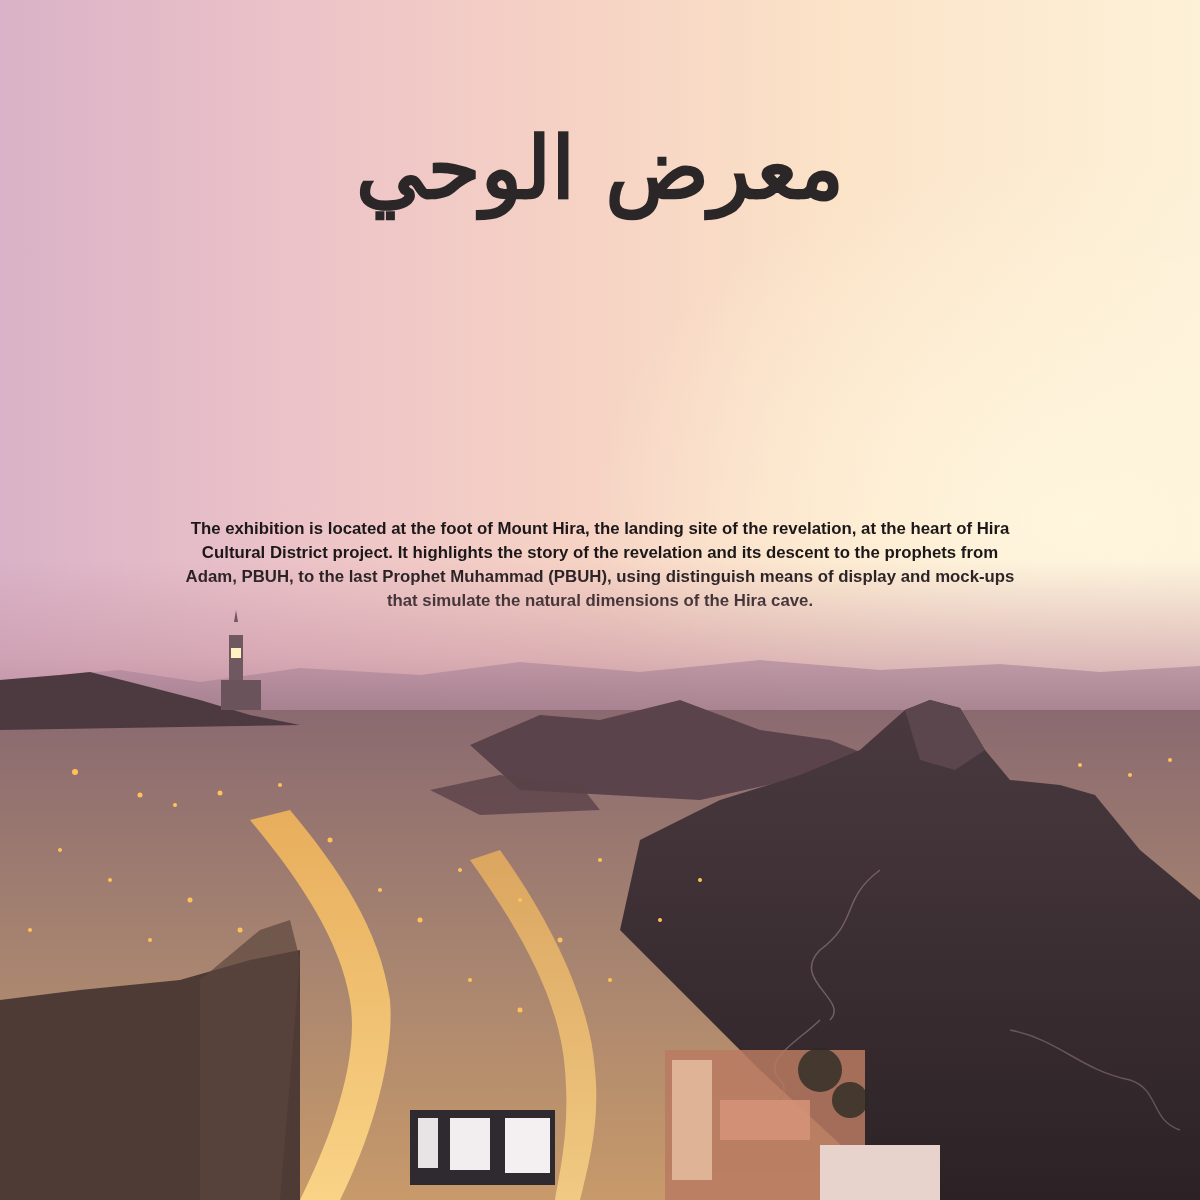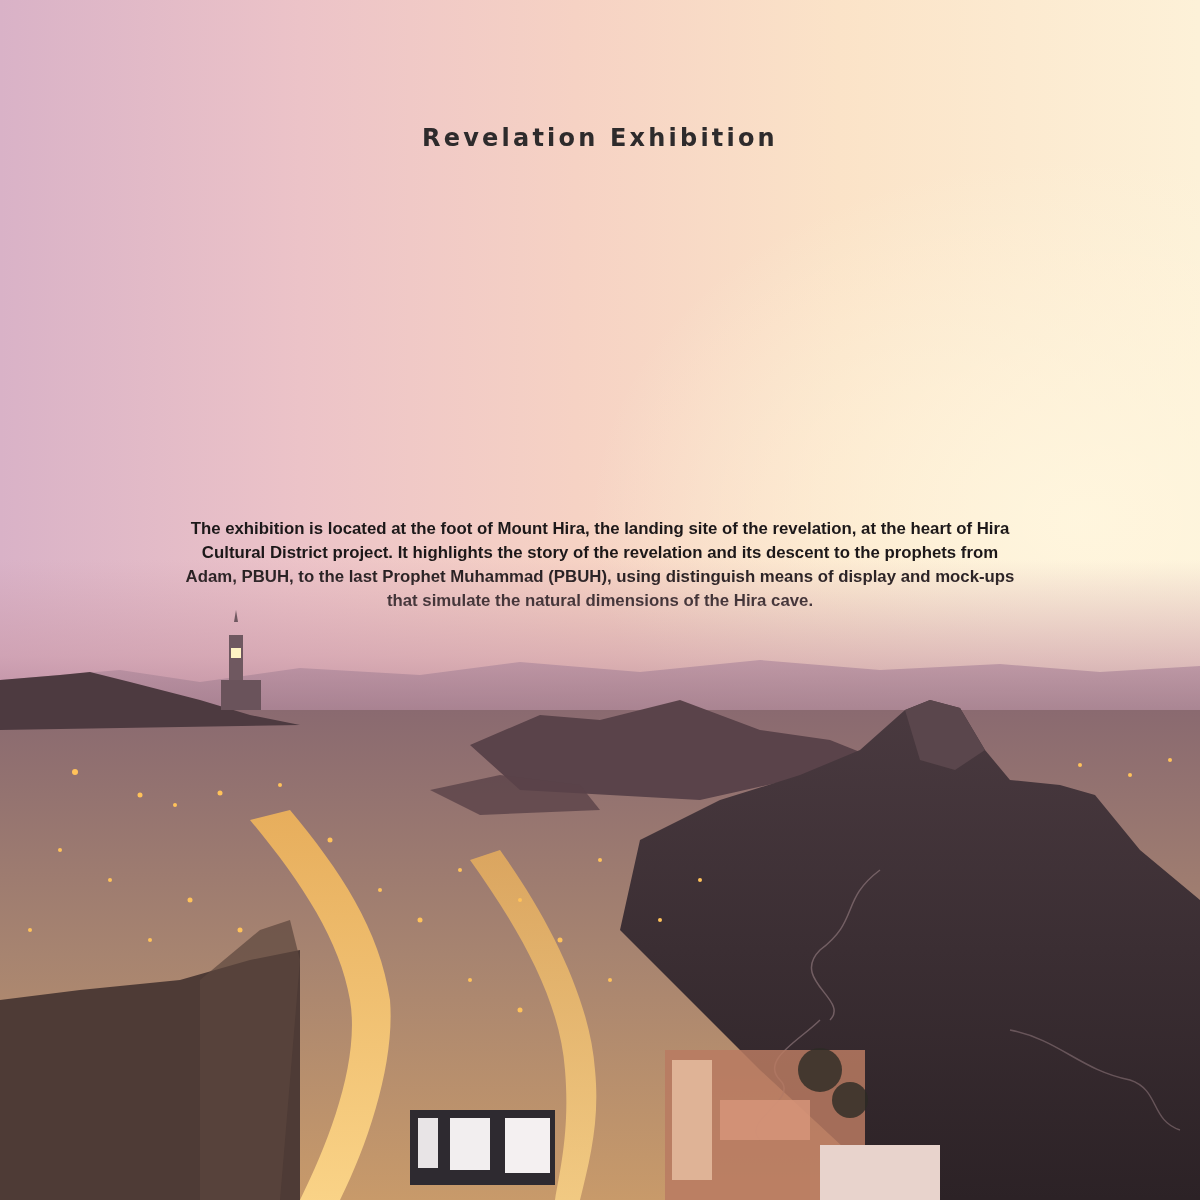--- a/index.html
+++ b/index.html
@@ -19,21 +19,21 @@
   .en-para { position:absolute; left:180px; width:840px; top:500px; text-align:center;
     font-family:"Liberation Sans", sans-serif; font-weight:bold; font-size:16.8px; line-height:24px; color:#1c1819; }
   .land { position:absolute; left:0; top:600px; width:1200px; height:600px; }
 </style>
 </head>
 <body>
 
 <div class="poster">
 
   <div class="logo">
-    <div class="logo-en">Revelation Exhibition</div>
+    <div class="logo-ar">معرض الوحي</div>
   </div>
 
   <p class="en-para">The exhibition is located at the foot of Mount Hira, the landing site of the revelation, at the heart of Hira Cultural District project. It highlights the story of the revelation and its descent to the prophets from Adam, PBUH, to the last Prophet Muhammad (PBUH), using distinguish means of display and mock-ups that simulate the natural dimensions of the Hira cave.</p>
 
   <div class="sky-fade"></div>
 
   <svg class="land" viewBox="0 0 1200 600" preserveAspectRatio="none">
     <defs>
       <linearGradient id="haze" x1="0" y1="0" x2="0" y2="1">
         <stop offset="0" stop-color="#b48d9f"></stop>

